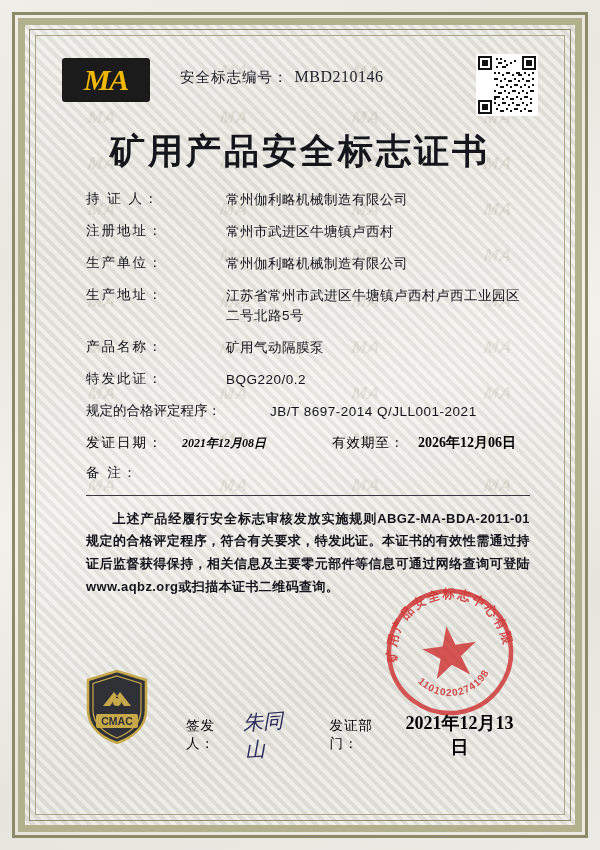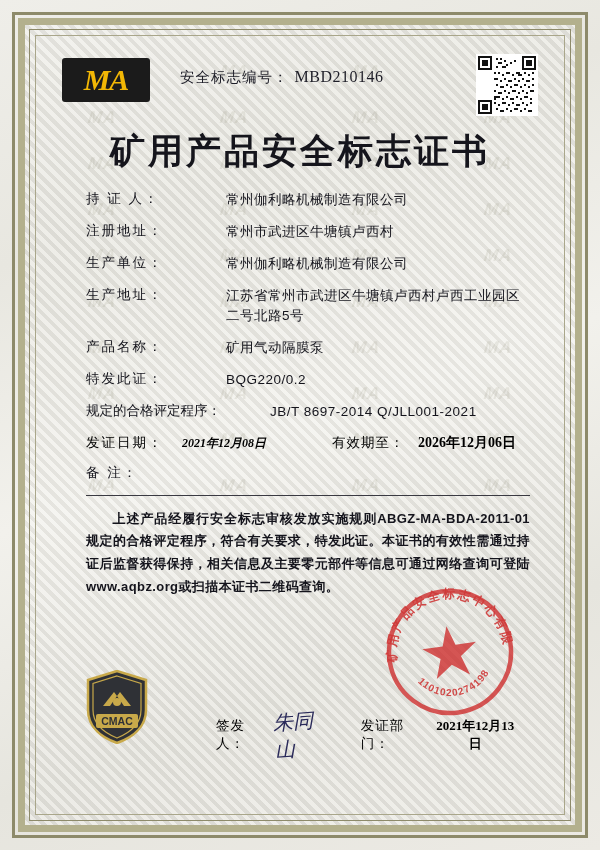--- a/index.html
+++ b/index.html
@@ -156,35 +156,34 @@
     height:110px;
   }
   .cmac{
     position:absolute;left:0;top:14px;
     width:62px;height:74px;
   }
   .sign-row{
     position:absolute;left:100px;top:52px;right:12px;
     display:flex;align-items:center;
     font-size:13.5px;
-    margin-left:30px;
   }
   .sign-row .lab{letter-spacing:1px;}
   .signature{
     font-family:"Liberation Serif", serif;
     font-style:italic;
     font-size:20px;
     color:#2a2a5a;
     margin:0 30px 0 4px;
     transform:rotate(-4deg);
     display:inline-block;
   }
   .issue-date{
     font-family:"Liberation Serif", serif;
-    font-size:13px;font-weight:bold;margin-left:4px;text-align:center;
+    font-size:18px;font-weight:bold;margin-left:4px;text-align:center;
   }
   
   .seal{
     position:absolute;right:6px;bottom:40px;
     width:148px;height:148px;
     transform:rotate(-8deg);
     opacity:.88;
   }
   .seal svg{display:block;}
 </style>

